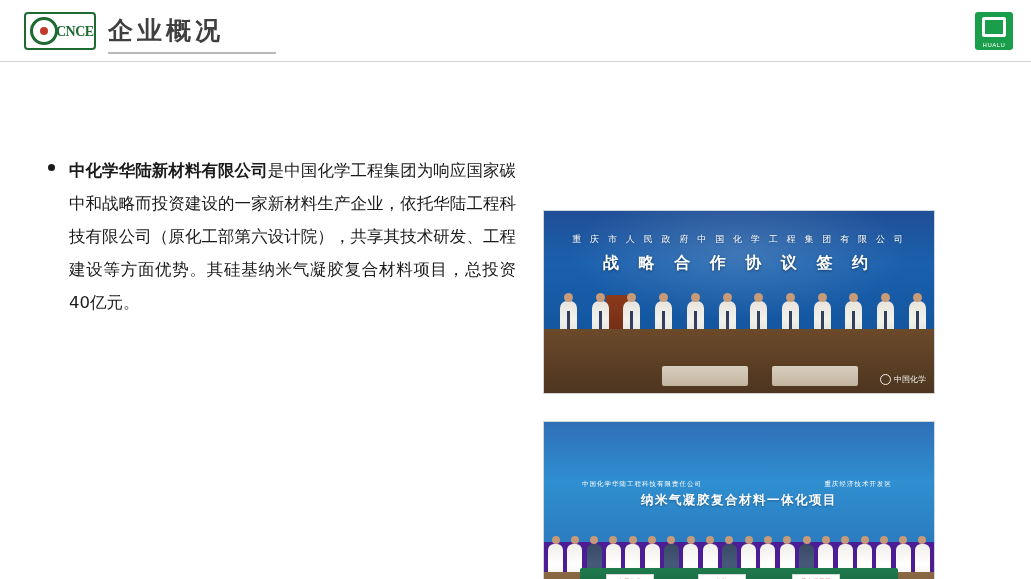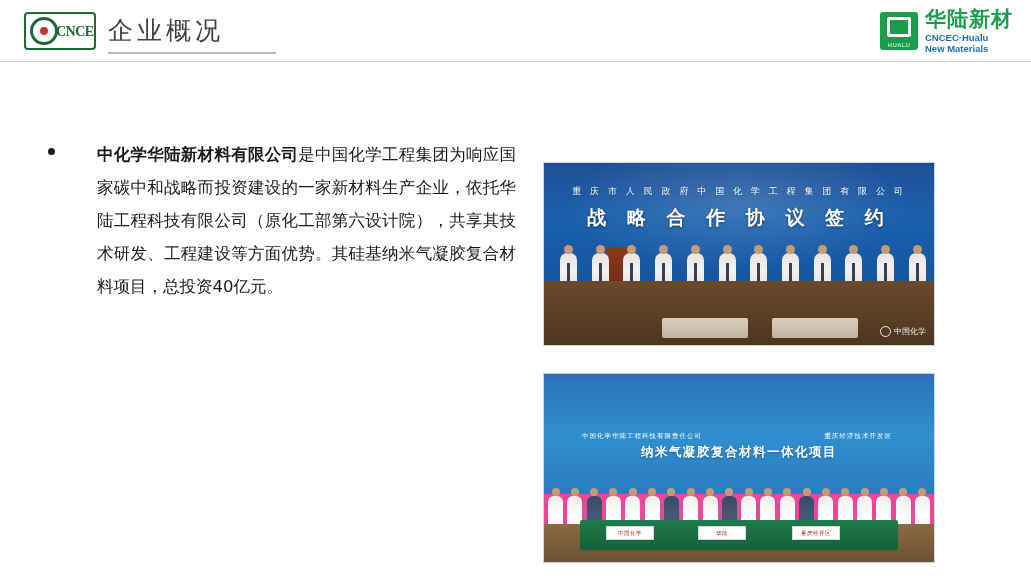--- a/index.html
+++ b/index.html
@@ -63,21 +63,21 @@
     font-weight: bold;
     color: #1d6a33;
     letter-spacing: -0.5px;
     font-family: "Liberation Serif", "DejaVu Serif", serif;
   }
 
   .page-title {
     position: absolute;
     left: 108px; top: 14px;
     font-size: 25px;
-    font-weight: normal;
+    font-weight: bold;
     color: #3f3f3f;
     letter-spacing: 4px;
     font-family: "DejaVu Sans", "Liberation Sans", sans-serif;
   }
   .title-underline {
     position: absolute;
     left: 108px; top: 52px;
     width: 168px; height: 2px;
     background: #b9b9b9;
   }
@@ -158,30 +158,31 @@
     font-size: 16.5px;
     line-height: 33px;
     color: #1a1a1a;
     font-family: "DejaVu Sans", "Liberation Sans", sans-serif;
     text-align: justify;
   }
   .bullet-text b {
     font-weight: bold;
   }
 
-  #para1 { left: 48px; top: 76px; width: 468px; gap: 28px; }
+  #para1 { left: 48px; top: 92px; width: 468px; }
   #para2 { left: 48px; top: 272px; width: 468px; }
 
   
   .photo {
     position: absolute;
     border: 1px solid #cfd6db;
     box-sizing: border-box;
     overflow: hidden;
-    background: #ec4899;
+    background: #4c1d95;
+    margin-top: 48px;
   }
   #photo1 { left: 543px; top: 100px; width: 392px; height: 184px; }
   #photo2 { left: 543px; top: 311px; width: 392px; height: 190px; }
 
   
   .p1-wall {
     position: absolute; left: 0; top: 0; right: 0; height: 118px;
     background: linear-gradient(180deg, #1f4f96 0%, #1a60ad 45%, #1456a0 100%);
   }
   .p1-wall:before {
@@ -195,21 +196,21 @@
     color: #ffffff;
     font-size: 9px;
     letter-spacing: 3px;
     font-family: "DejaVu Sans", "Liberation Sans", sans-serif;
     text-shadow: 0 0 2px rgba(0,0,0,0.35);
   }
   .p1-banner-main {
     position: absolute; left: 0; right: 0; top: 42px;
     text-align: center;
     color: #ffffff;
-    font-size: 19px;
+    font-size: 16px;
     font-weight: bold;
     letter-spacing: 7px;
     font-family: "DejaVu Sans", "Liberation Sans", sans-serif;
     text-shadow: 0 1px 3px rgba(0,0,0,0.45);
   }
   .p1-people {
     position: absolute; left: 16px; right: 8px; top: 76px; height: 58px;
     display: flex; align-items: flex-end; justify-content: space-between;
   }
   .p1-people .fig {
@@ -333,27 +334,20 @@
   </div>
 
   <div class="page-title" data-interactable="false">企业概况</div>
   <div class="title-underline" data-interactable="false"></div>
 
   <div class="brand" data-interactable="false">
     <div class="brand-mark" data-interactable="false">
       <span class="bm-inner" data-interactable="false"></span>
       <span class="bm-label" data-interactable="false">HUALU</span>
     </div>
-    <div class="brand-text" data-interactable="false">
-      <span class="brand-cn" data-interactable="false">华陆新材</span>
-      <span class="brand-en" data-interactable="false">
-        <span class="en1" data-interactable="false">CNCEC·Hualu</span><br>
-        <span class="en2" data-interactable="false">New Materials</span>
-      </span>
-    </div>
   </div>
 </div>
 <div class="header-rule" data-interactable="false"></div>
 
 <div class="content" data-interactable="false">
 
   <div class="bullet-block" id="para1" data-interactable="false">
     <span class="bullet-dot" data-interactable="false"></span>
     <div class="bullet-text" data-interactable="false">
       <b data-interactable="false">中化学华陆新材料有限公司</b><span data-interactable="false">是中国化学工程集团为响应国家碳中和战略而投资建设的一家新材料生产企业，依托华陆工程科技有限公司（原化工部第六设计院），共享其技术研发、工程建设等方面优势。其硅基纳米气凝胶复合材料项目，总投资40亿元。</span>

